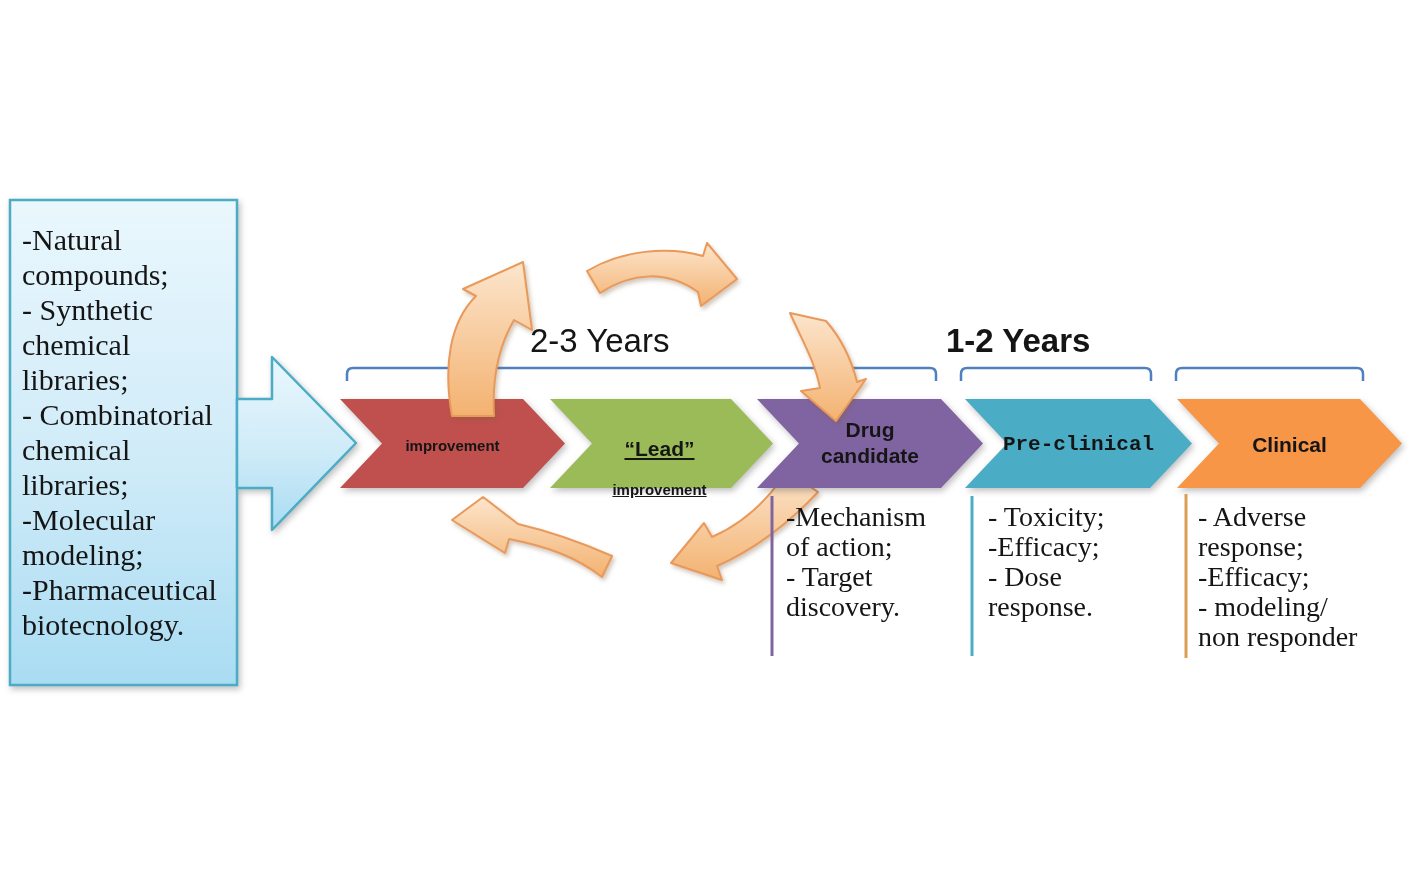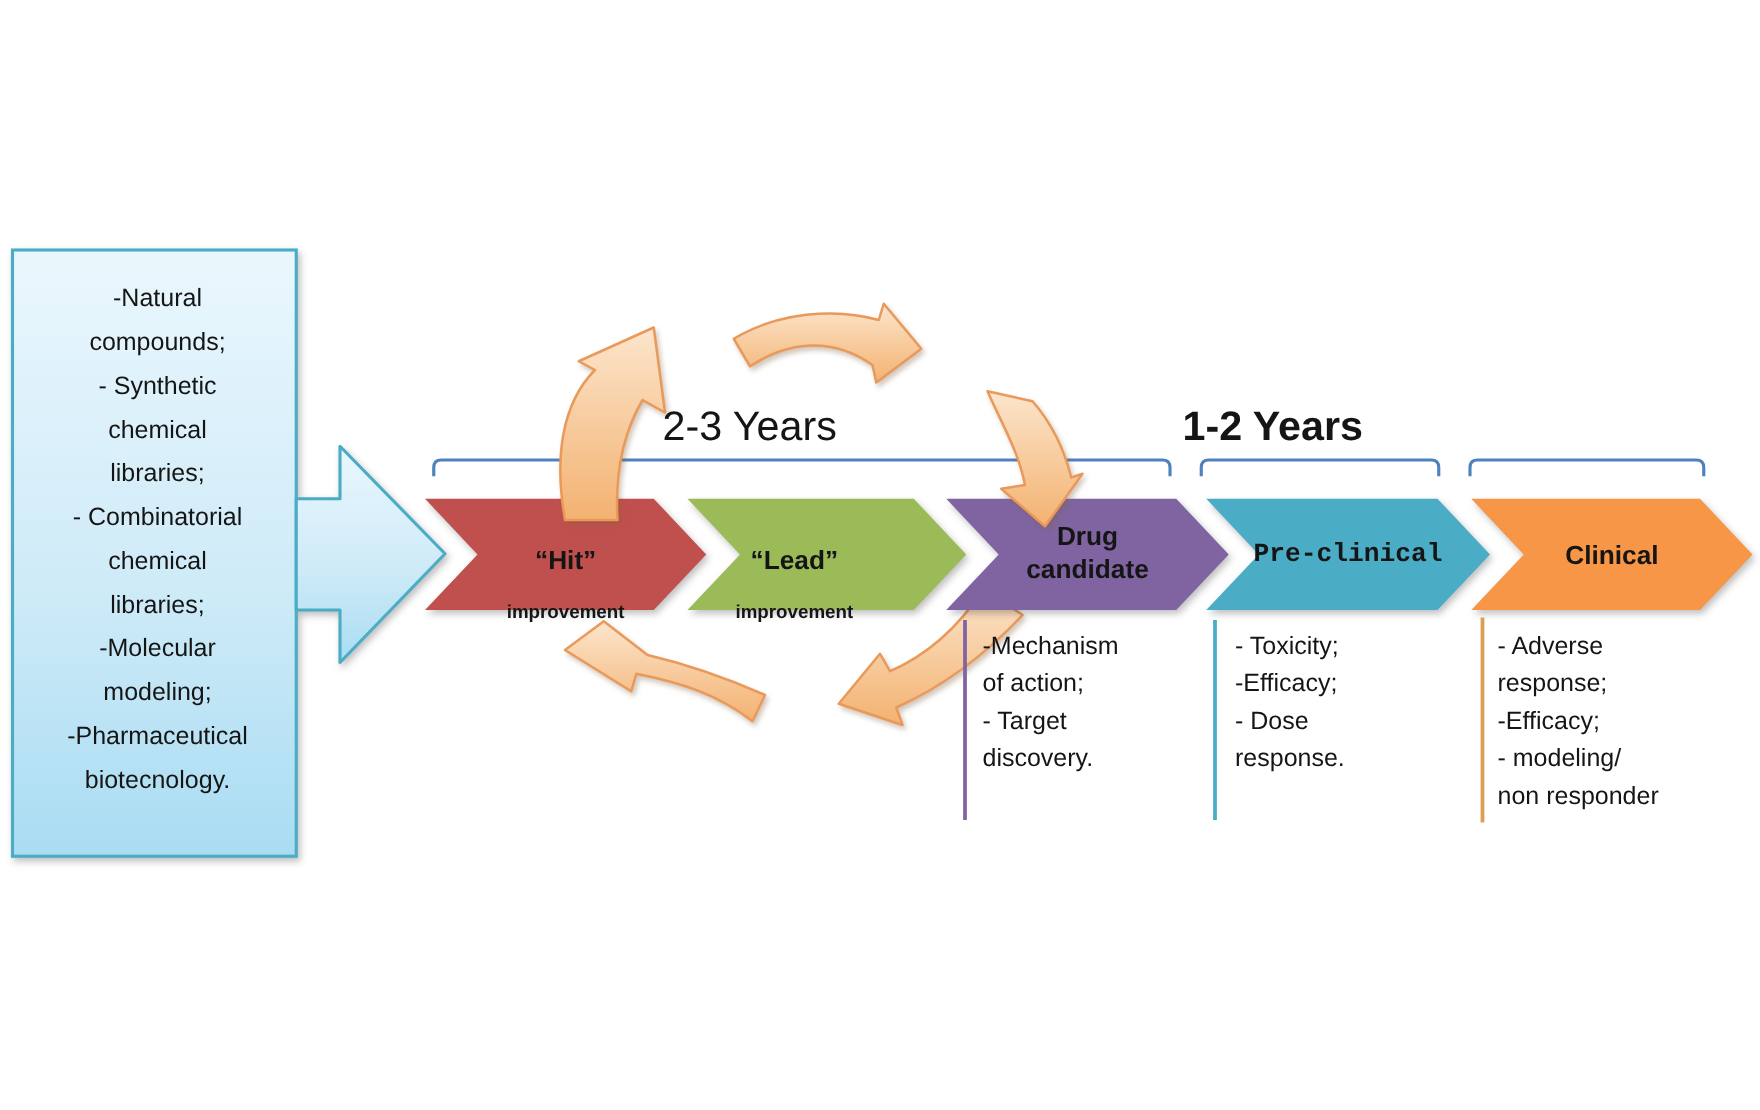--- a/index.html
+++ b/index.html
@@ -2,32 +2,32 @@
 <html><head>
 <meta charset="utf-8">
 <style>
   html,body{margin:0;padding:0;background:#ffffff;}
   #stage{
     position:relative;width:1408px;height:888px;background:#ffffff;overflow:hidden;
     font-family:"Liberation Sans",sans-serif;
   }
   #shapes{position:absolute;left:0;top:0;}
   .t{position:absolute;color:#151515;white-space:pre-line;}
-  .sources{left:22px;top:222px;width:208px;font-size:20px;line-height:35px;text-align:center;}
+  .sources{left:22px;top:222px;width:208px;font-size:30px;line-height:35px;text-align:left;font-family:Liberation Serif, serif;}
   .year{top:322px;width:220px;font-size:33px;}
   .y1{left:530px;} .y2{left:946px;font-weight:bold;} .y3{left:1157px;}
   .stage-label{font-weight:bold;text-align:center;}
   .main-lbl{font-size:21px;line-height:26px;}
   .sub-lbl{font-size:15px;line-height:20px;}
   .lbl-hit{left:340px;top:418px;width:225px;}
-  .lbl-lead{left:524px;top:418px;width:223px;}
+  .lbl-lead{left:548px;top:418px;width:223px;text-decoration:underline;}
   .lbl-drug{left:757px;top:417px;width:226px;}
   .lbl-pre{left:965px;top:432px;width:227px;font-family:Liberation Mono, monospace;}
   .lbl-clin{left:1177px;top:432px;width:225px;}
-  .notes{font-size:20px;line-height:30px;text-align:left;}
+  .notes{font-size:28px;line-height:30px;text-align:left;font-family:Liberation Serif, serif;}
   .n-drug{left:786px;top:502px;width:175px;}
   .n-pre{left:988px;top:502px;width:175px;}
   .n-clin{left:1198px;top:502px;width:195px;}
   .shadow-soft{filter:drop-shadow(2px 3px 3px rgba(0,0,0,0.25));}
   .shadow-arrow{filter:drop-shadow(2px 3px 2px rgba(130,95,60,0.35));}
 </style>
 </head>
 <body>
 
 <div id="stage">
@@ -88,21 +88,20 @@
 libraries;
 -Molecular
 modeling;
 -Pharmaceutical
 biotecnology.</div>
 
   <div class="t year y1">2-3 Years</div>
   <div class="t year y2">1-2 Years</div>
 
   <div class="t stage-label lbl-hit">
-    <div class="main-lbl">“Hit”</div>
     <div class="sub-lbl">improvement</div>
   </div>
   <div class="t stage-label lbl-lead">
     <div class="main-lbl">“Lead”</div>
     <div class="sub-lbl">improvement</div>
   </div>
   <div class="t stage-label main-lbl lbl-drug">Drug
 candidate</div>
   <div class="t stage-label main-lbl lbl-pre">Pre-clinical</div>
   <div class="t stage-label main-lbl lbl-clin">Clinical</div>

